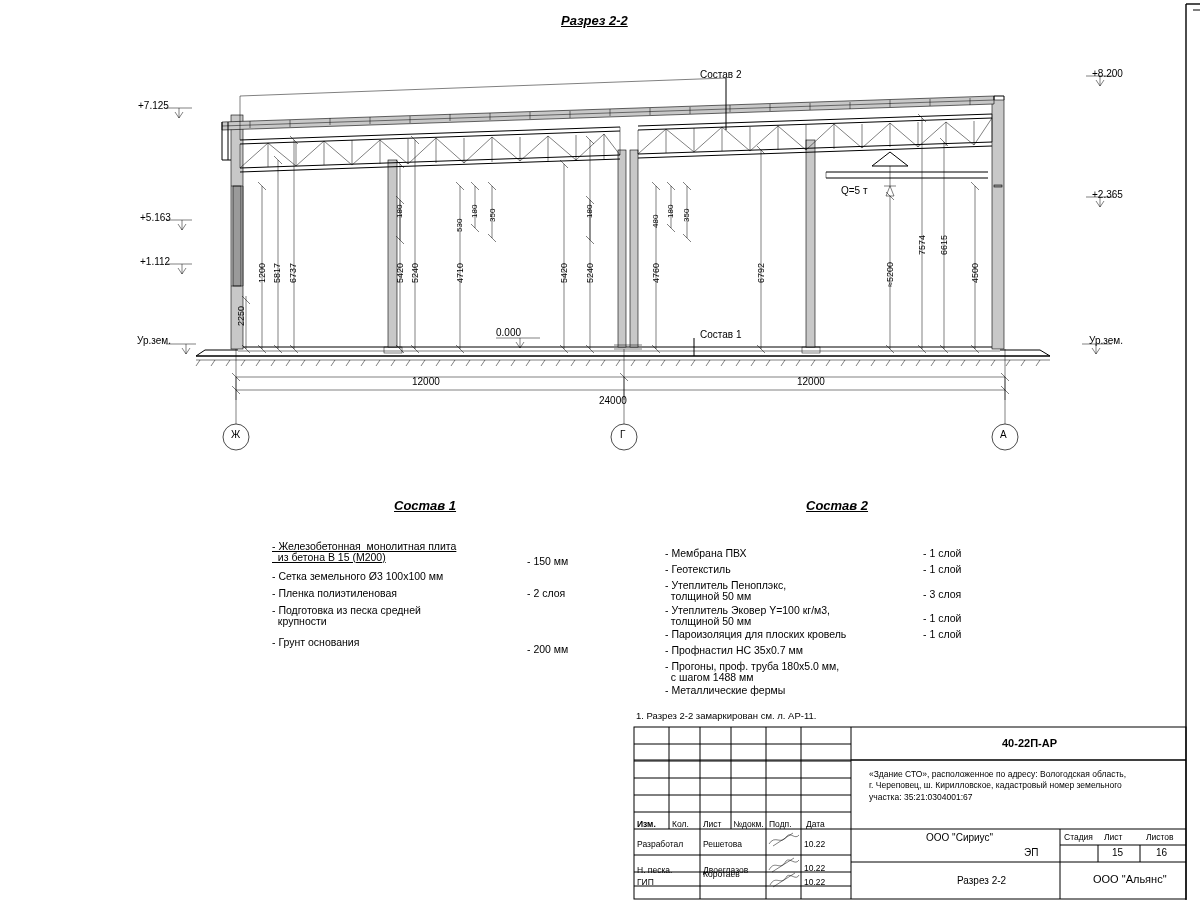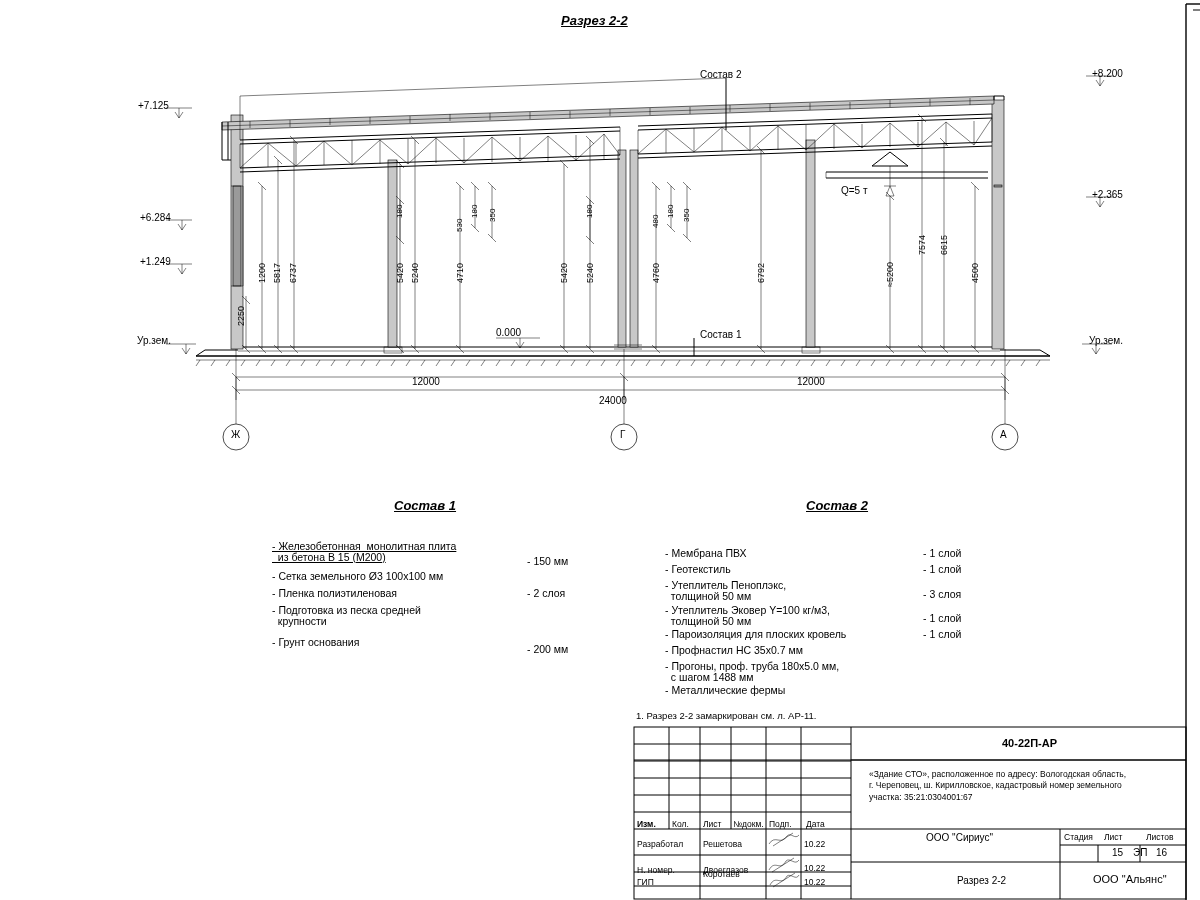--- a/index.html
+++ b/index.html
@@ -407,22 +407,22 @@
     <path d="M1140 845 L1140 862"></path>
     <path d="M1060 862 L1060 899"></path>
   </g>
 </svg>
 
 <div class="t title" style="left:561px;top:14px;">Разрез 2-2</div>
 
 <div class="t lbl" style="left:1092px;top:69px;">+8.200</div>
 <div class="t lbl" style="left:138px;top:101px;">+7.125</div>
 <div class="t lbl" style="left:1092px;top:190px;">+2.365</div>
-<div class="t lbl" style="left:140px;top:213px;">+6.284</div>
-<div class="t lbl" style="left:140px;top:257px;">+1.249</div>
+<div class="t lbl" style="left:140px;top:213px;">+5.163</div>
+<div class="t lbl" style="left:140px;top:257px;">+1.112</div>
 <div class="t lbl" style="left:496px;top:328px;">0.000</div>
 <div class="t lbl" style="left:137px;top:336px;">Ур.зем.</div>
 <div class="t lbl" style="left:1089px;top:336px;">Ур.зем.</div>
 
 <div class="t lbl" style="left:700px;top:70px;">Состав 2</div>
 <div class="t lbl" style="left:700px;top:330px;">Состав 1</div>
 <div class="t lbl" style="left:841px;top:186px;">Q=5 т</div>
 
 <div class="t vert" style="left:237px;top:326px;">2250</div>
 <div class="t vert" style="left:258px;top:283px;">1200</div>
@@ -496,21 +496,21 @@
 <div class="t lbl8" style="left:637px;top:820px;font-weight:bold;">Изм.</div>
 <div class="t lbl8" style="left:672px;top:820px;">Кол.</div>
 <div class="t lbl8" style="left:703px;top:820px;">Лист</div>
 <div class="t lbl8" style="left:733px;top:820px;">№докм.</div>
 <div class="t lbl8" style="left:769px;top:820px;">Подп.</div>
 <div class="t lbl8" style="left:806px;top:820px;">Дата</div>
 
 <div class="t lbl8" style="left:637px;top:840px;">Разработал</div>
 <div class="t lbl8" style="left:703px;top:840px;">Решетова</div>
 <div class="t lbl8" style="left:804px;top:840px;">10.22</div>
-<div class="t lbl8" style="left:637px;top:866px;">Н. номер.</div>
+<div class="t lbl8" style="left:637px;top:866px;">Н. песка.</div>
 <div class="t lbl8" style="left:703px;top:866px;">Двоеглазов</div>
 <div class="t lbl8" style="left:804px;top:864px;">10.22</div>
 <div class="t lbl8" style="left:637px;top:878px;">ГИП</div>
 <div class="t lbl8" style="left:703px;top:870px;">Коротаев</div>
 <div class="t lbl8" style="left:804px;top:878px;">10.22</div>
 
 <svg style="position:absolute;left:767px;top:832px;width:34px;height:16px;">
   <path class="lnT" d="M2 12 C8 2, 14 14, 20 4 C24 0, 28 8, 32 3"></path>
   <path class="lnT" d="M6 14 L26 1"></path>
 </svg>
@@ -523,15 +523,15 @@
   <path class="lnT" d="M6 15 L28 1"></path>
 </svg>
 
 <div class="t stamp10" style="left:926px;top:833px;">ООО "Сириус"</div>
 <div class="t stamp10" style="left:957px;top:876px;">Разрез 2-2</div>
 <div class="t stamp11" style="left:1093px;top:874px;">ООО "Альянс"</div>
 
 <div class="t lbl8" style="left:1064px;top:833px;">Стадия</div>
 <div class="t lbl8" style="left:1104px;top:833px;">Лист</div>
 <div class="t lbl8" style="left:1146px;top:833px;">Листов</div>
-<div class="t lbl" style="left:1133px;top:848px;">ЭП</div>
+<div class="t lbl" style="left:1024px;top:848px;">ЭП</div>
 <div class="t lbl" style="left:1112px;top:848px;">15</div>
 <div class="t lbl" style="left:1156px;top:848px;">16</div>
 
 </body></html>

